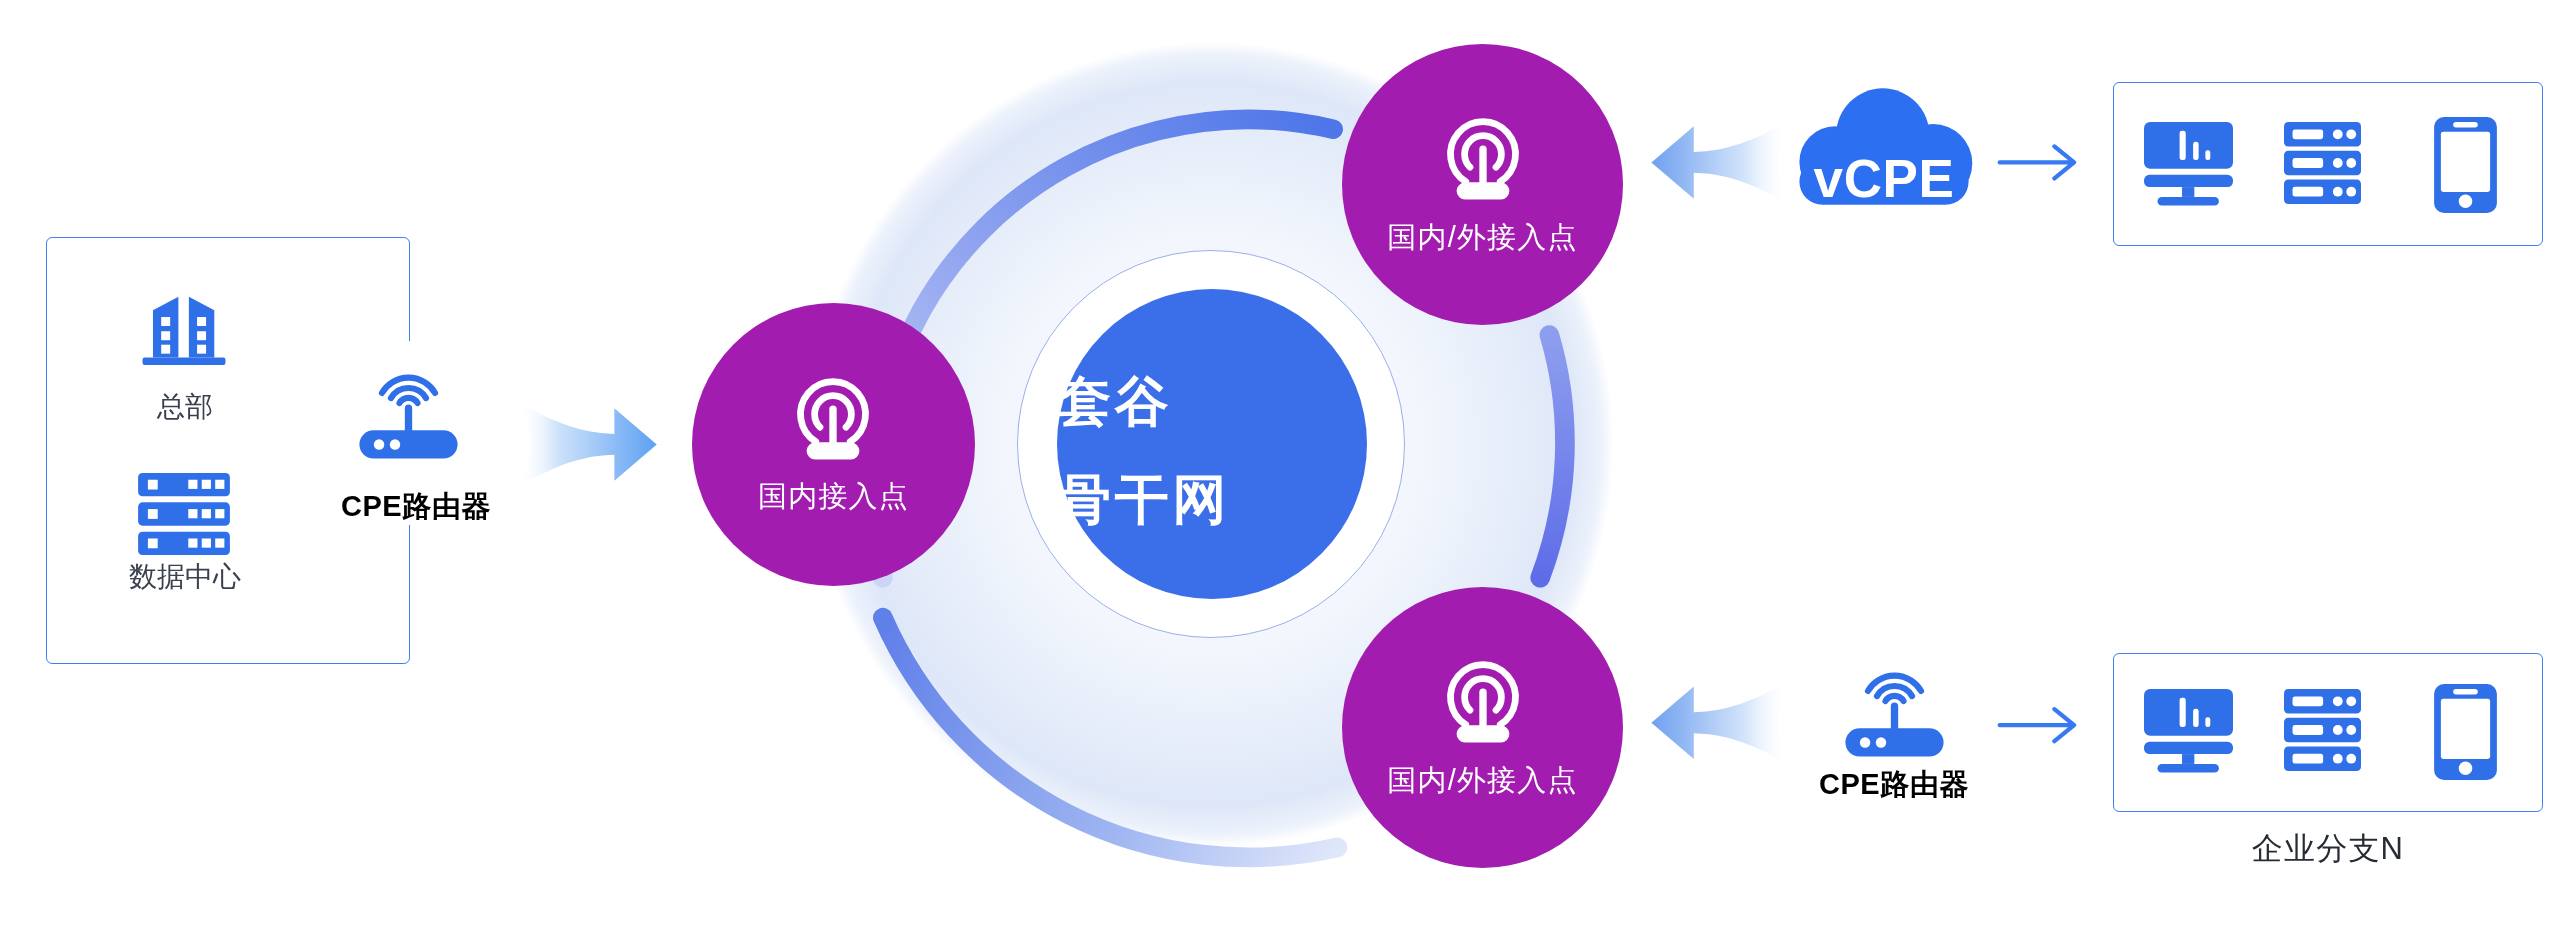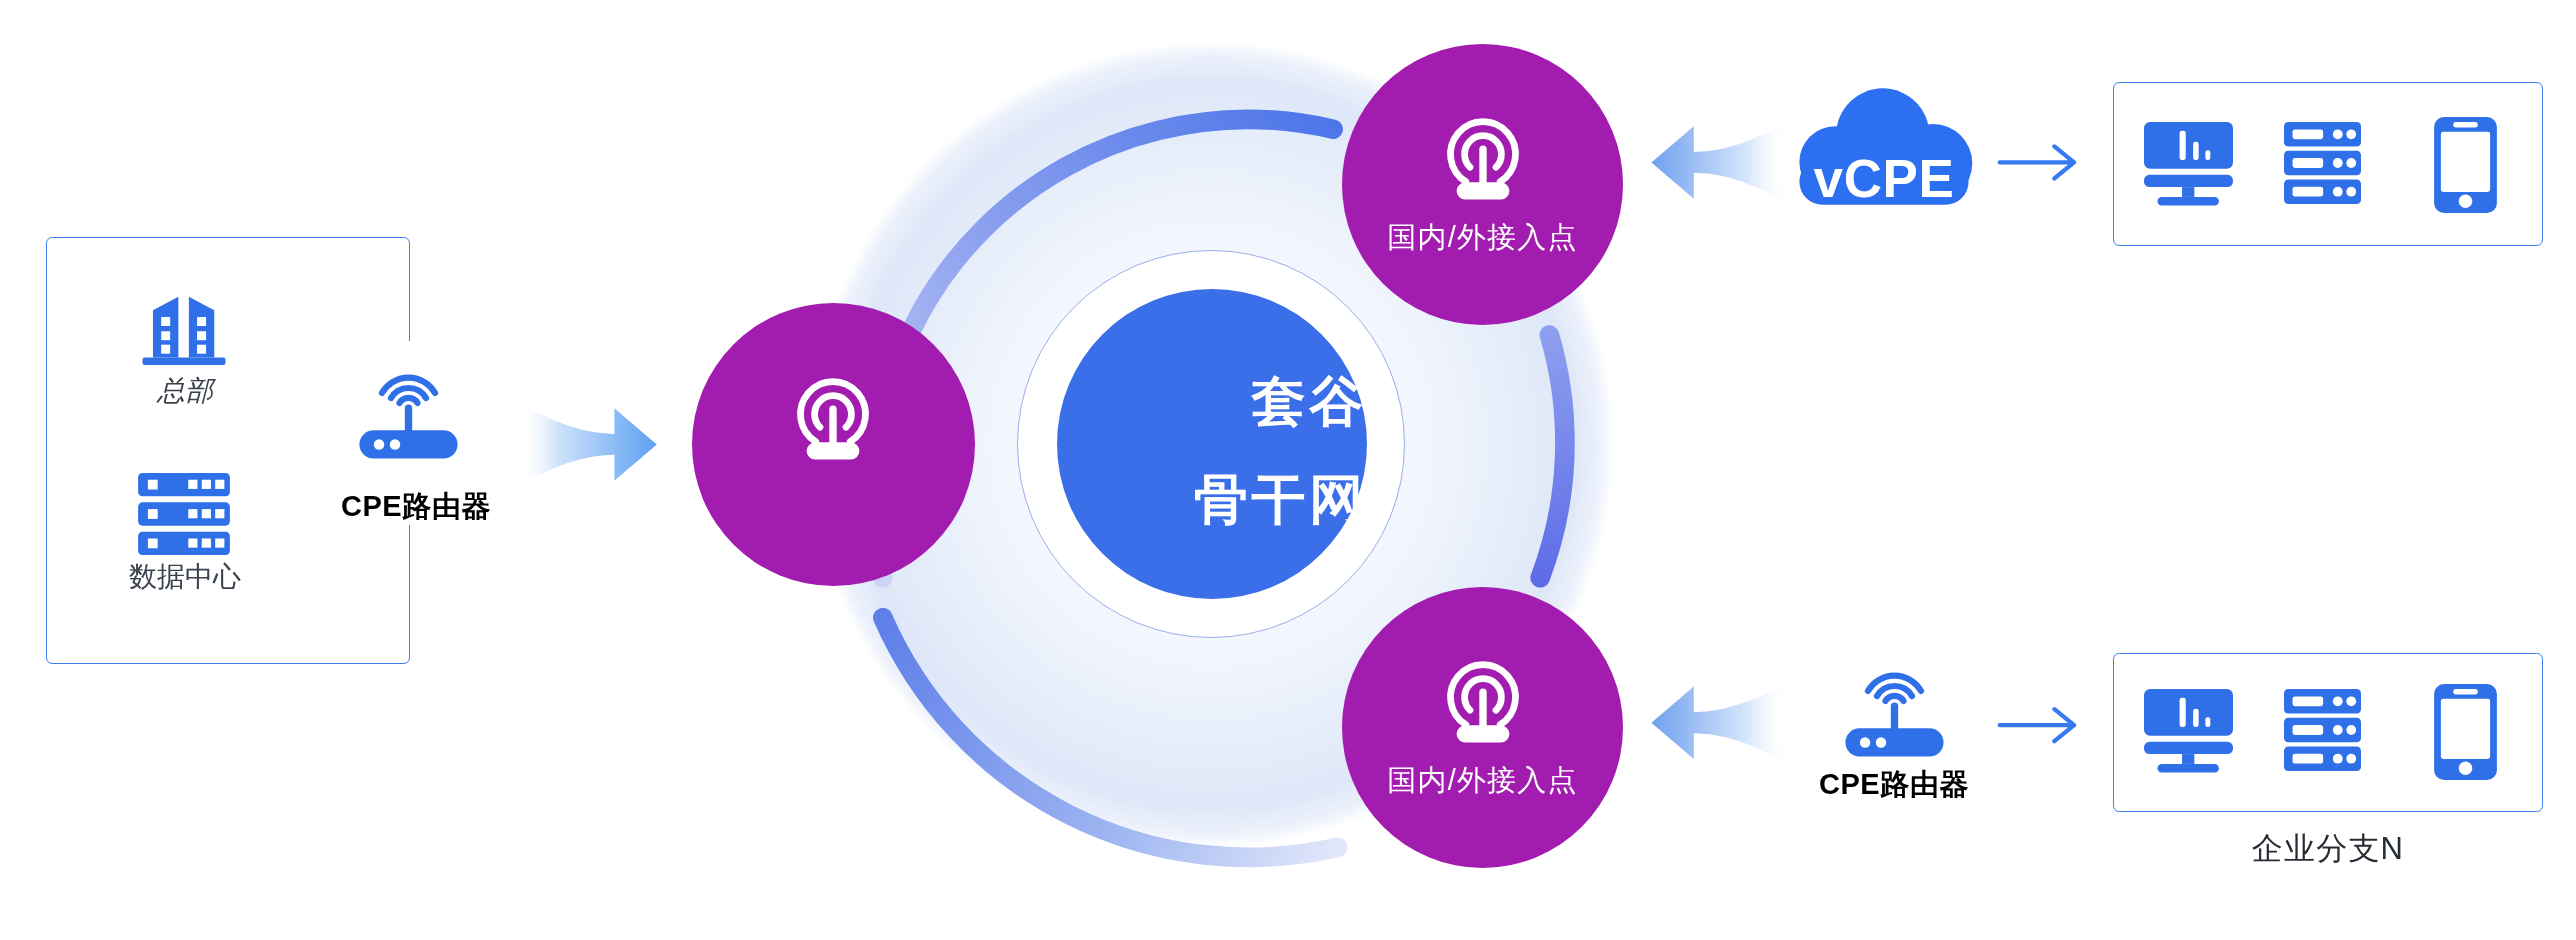--- a/index.html
+++ b/index.html
@@ -13,21 +13,21 @@
   .lbl-black{color:#000000;font-size:29px;font-weight:700;letter-spacing:0.6px;}
   .lbl-branch{color:#272C34;font-size:31px;font-weight:500;letter-spacing:1.2px;}
   .ap-circle{position:absolute;border-radius:50%;background:#a21caf;}
   .ap-label{position:absolute;width:100%;text-align:center;color:#ffffff;
             font-size:29px;font-weight:500;letter-spacing:1.2px;}
   .box{position:absolute;background:#ffffff;border:1.8px solid #3F7EF5;border-radius:6.1px;}
   .core-ring{position:absolute;left:1017px;top:250px;width:388px;height:388px;
              border-radius:50%;background:#ffffff;border:1.8px solid #9AAEEA;box-sizing:border-box;}
   .core-disc{position:absolute;left:1057px;top:289px;width:310px;height:310px;
              border-radius:50%;background:#3B6EE9;}
-  .core-line{position:absolute;width:100%;text-align:right;color:#ffffff;
+  .core-line{position:absolute;width:100%;text-align:left;color:#ffffff;
              font-size:54px;font-weight:700;letter-spacing:3.7px;line-height:54px;}
   .cloud-wrap{position:absolute;left:1781px;top:76px;width:206px;height:151px;}
   .cloud-text{position:absolute;left:0;top:72px;width:100%;text-align:center;
               color:#ffffff;font-size:53px;font-weight:700;letter-spacing:0.6px;}
   .router-patch{position:absolute;background:#ffffff;}
 </style>
 </head>
 <body>
 
 <div class="canvas">
@@ -98,21 +98,21 @@
     </g>
     <g fill="#ffffff">
       <rect x="27" y="36" width="12" height="12"></rect>
         <rect x="27" y="55" width="12" height="12"></rect>
       <rect x="27" y="73" width="12" height="12"></rect>
       <rect x="75" y="36" width="12" height="12"></rect>
         <rect x="75" y="55" width="12" height="12"></rect>
       <rect x="75" y="73" width="12" height="12"></rect>
     </g>
   </svg>
-  <div class="label lbl-dark" style="left:93px;top:372px;width:184px;font-style:italic;">总部</div>
+  <div class="label lbl-dark" style="left:93px;top:388px;width:184px;">总部</div>
 
   <svg class="abs" style="left:138px;top:473px" width="92" height="82" viewBox="0 0 150 134">
     <g fill="#2F70E8">
       <rect x="0" y="0" width="150" height="38" rx="7"></rect>
       <rect x="0" y="48" width="150" height="38" rx="7"></rect>
       <rect x="0" y="96" width="150" height="38" rx="7"></rect>
     </g>
     <g fill="#ffffff">
       <rect x="16" y="11" width="16" height="16"></rect>
         <rect x="82" y="11" width="15" height="15"></rect>
@@ -150,20 +150,21 @@
     <div class="core-line" style="top:183px;">骨干网</div>
   </div>
 
   <div class="ap-circle" style="left:692px;top:303px;width:283px;height:283px;">
     <svg class="abs" style="left:98px;top:67px" width="86" height="92" viewBox="-70 -72 140 150">
       <path d="M-28.1,44.9 A53,53 0 1 1 28.1,44.9" fill="none" stroke="#ffffff" stroke-width="11" stroke-linecap="round"></path>
       <path d="M-21.2,21.2 A30,30 0 1 1 21.2,21.2" fill="none" stroke="#ffffff" stroke-width="11" stroke-linecap="round"></path>
       <rect x="-6" y="-14" width="12" height="76" rx="6" fill="#ffffff"></rect>
       <rect x="-43" y="46" width="86" height="28" rx="14" fill="#ffffff"></rect>
     </svg>
+    <div class="ap-label" style="top:174px;">国内接入点</div>
   </div>
 
   <div class="ap-circle" style="left:1342px;top:44px;width:281px;height:281px;">
     <svg class="abs" style="left:98px;top:66px" width="86" height="92" viewBox="-70 -72 140 150">
       <path d="M-28.1,44.9 A53,53 0 1 1 28.1,44.9" fill="none" stroke="#ffffff" stroke-width="11" stroke-linecap="round"></path>
       <path d="M-21.2,21.2 A30,30 0 1 1 21.2,21.2" fill="none" stroke="#ffffff" stroke-width="11" stroke-linecap="round"></path>
       <rect x="-6" y="-14" width="12" height="76" rx="6" fill="#ffffff"></rect>
       <rect x="-43" y="46" width="86" height="28" rx="14" fill="#ffffff"></rect>
     </svg>
     <div class="ap-label" style="top:174px;">国内/外接入点</div>

